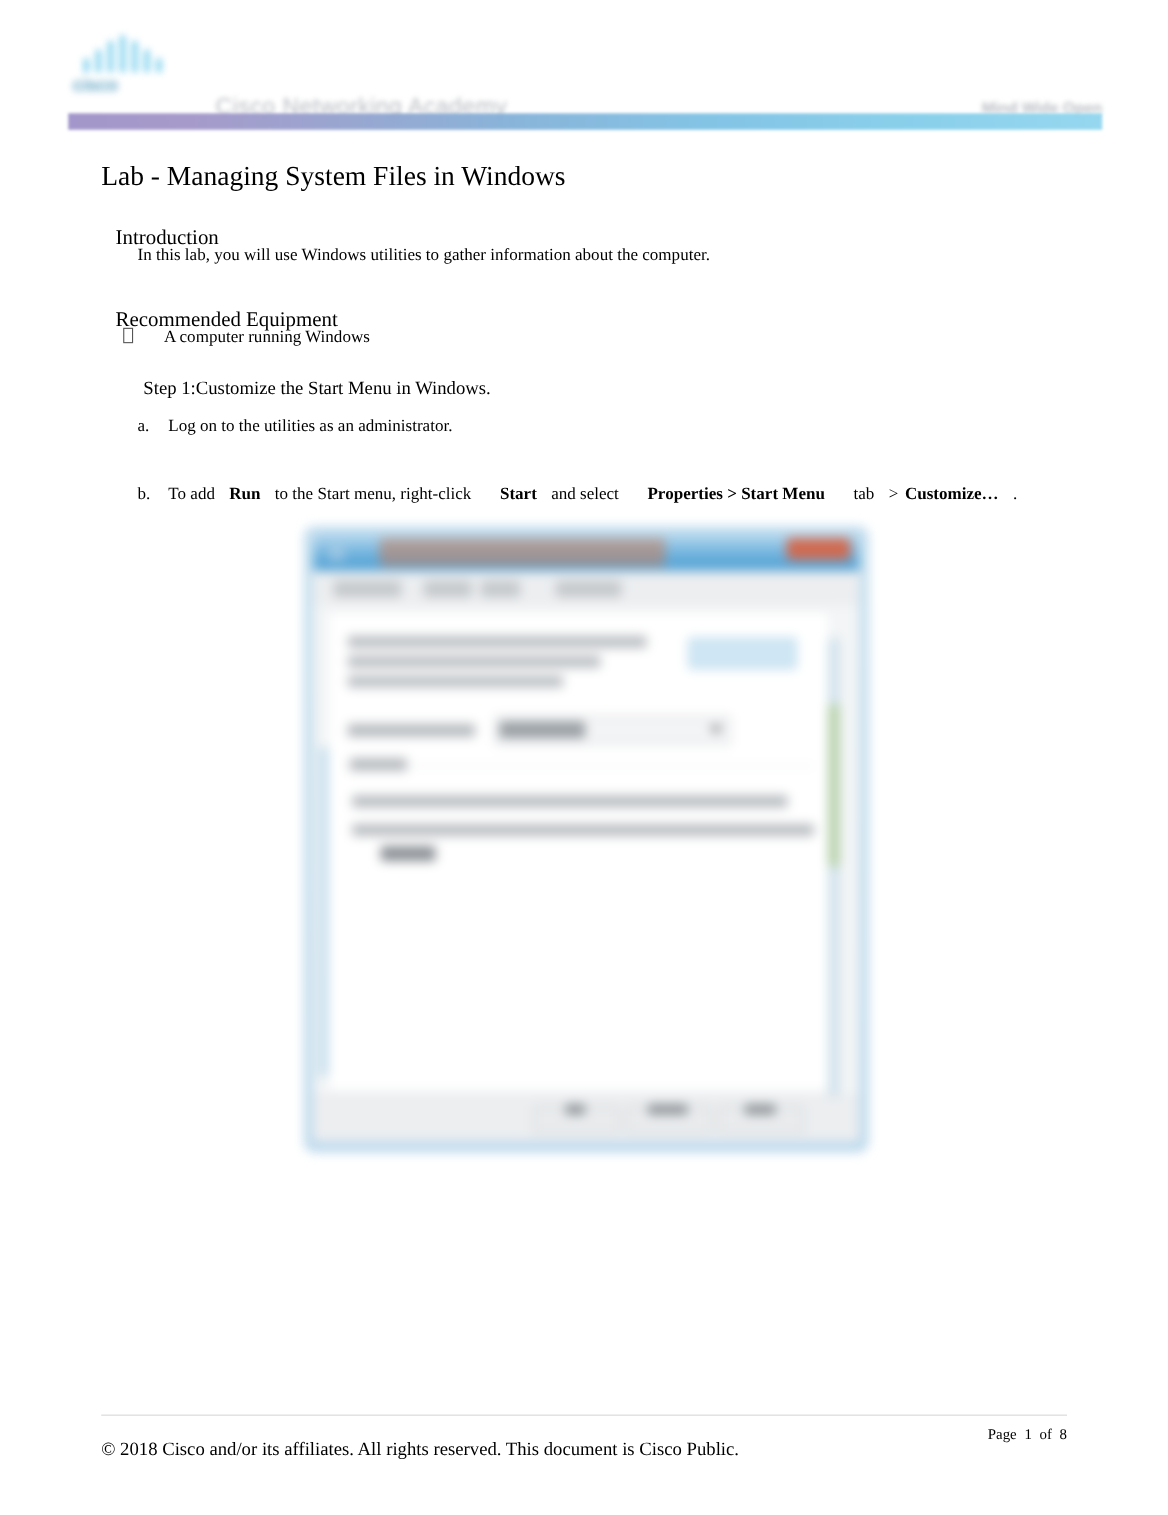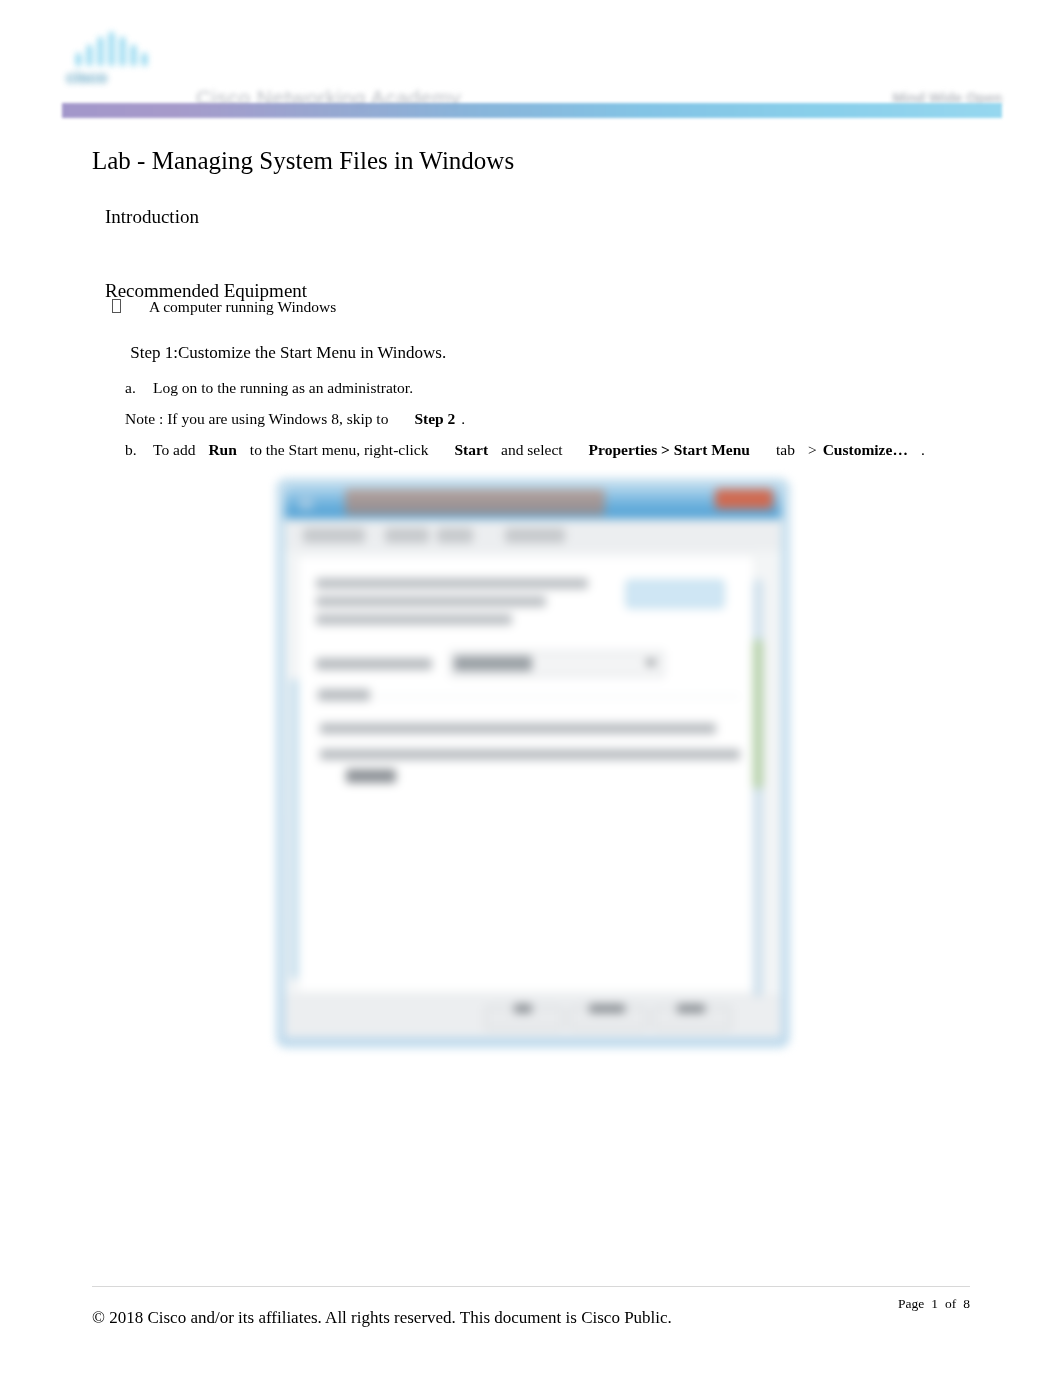--- a/index.html
+++ b/index.html
@@ -436,37 +436,35 @@
     </div>
 
     <div class="header-title">Cisco Networking Academy</div>
     <div class="header-right">Mind Wide Open</div>
   </div>
   <div class="header-rule"></div>
 
   <h1 class="doc-title">Lab - Managing System Files in Windows</h1>
 
   <h2 class="h2 h2-intro">Introduction</h2>
+  <div class="para para-intro">In this lab, you will use Windows utilities to gather information about the computer.</div>
 
   <h2 class="h2 h2-equipment">Recommended Equipment</h2>
   <div class="bullet-row">
     <span class="tofu"></span><span class="bullet-text">A computer running Windows</span>
   </div>
 
   <div class="step-head">
     <span class="step-label">Step 1:</span><span>Customize the Start Menu in Windows.</span>
   </div>
 
   <div class="sub-item sub-a">
-    <span class="sub-letter">a.</span><span>Log on to the running as an administrator.</span>
-  </div>
-
-  <div class="sub-item sub-note">
-    <span>Note : If you are using Windows 8, skip to</span><span class="sp-l"></span><b class="kw">Step 2</b><span class="sp-s"></span><span>.</span>
-  </div>
+    <span class="sub-letter">a.</span><span>Log on to the utilities as an administrator.</span>
+  </div>
+
 
   <div class="sub-item sub-b">
     <span class="sub-letter">b.</span><span>To add</span><span class="sp-m"></span><b class="kw">Run</b><span class="sp-m"></span><span>to the Start menu, right-click</span><span class="sp-l"></span><b class="kw">Start</b><span class="sp-m"></span><span>and select</span><span class="sp-l"></span><b class="kw">Properties &gt; Start Menu</b><span class="sp-l"></span><span>tab</span><span class="sp-m"></span><span>&gt;</span><span class="sp-s"></span><b class="kw">Customize…</b><span class="sp-m"></span><span>.</span>
   </div>
 
   <div class="shot-wrap">
     <div class="shot">
       <div class="shot-glass"></div>
 
       <div class="shot-titlebar">

